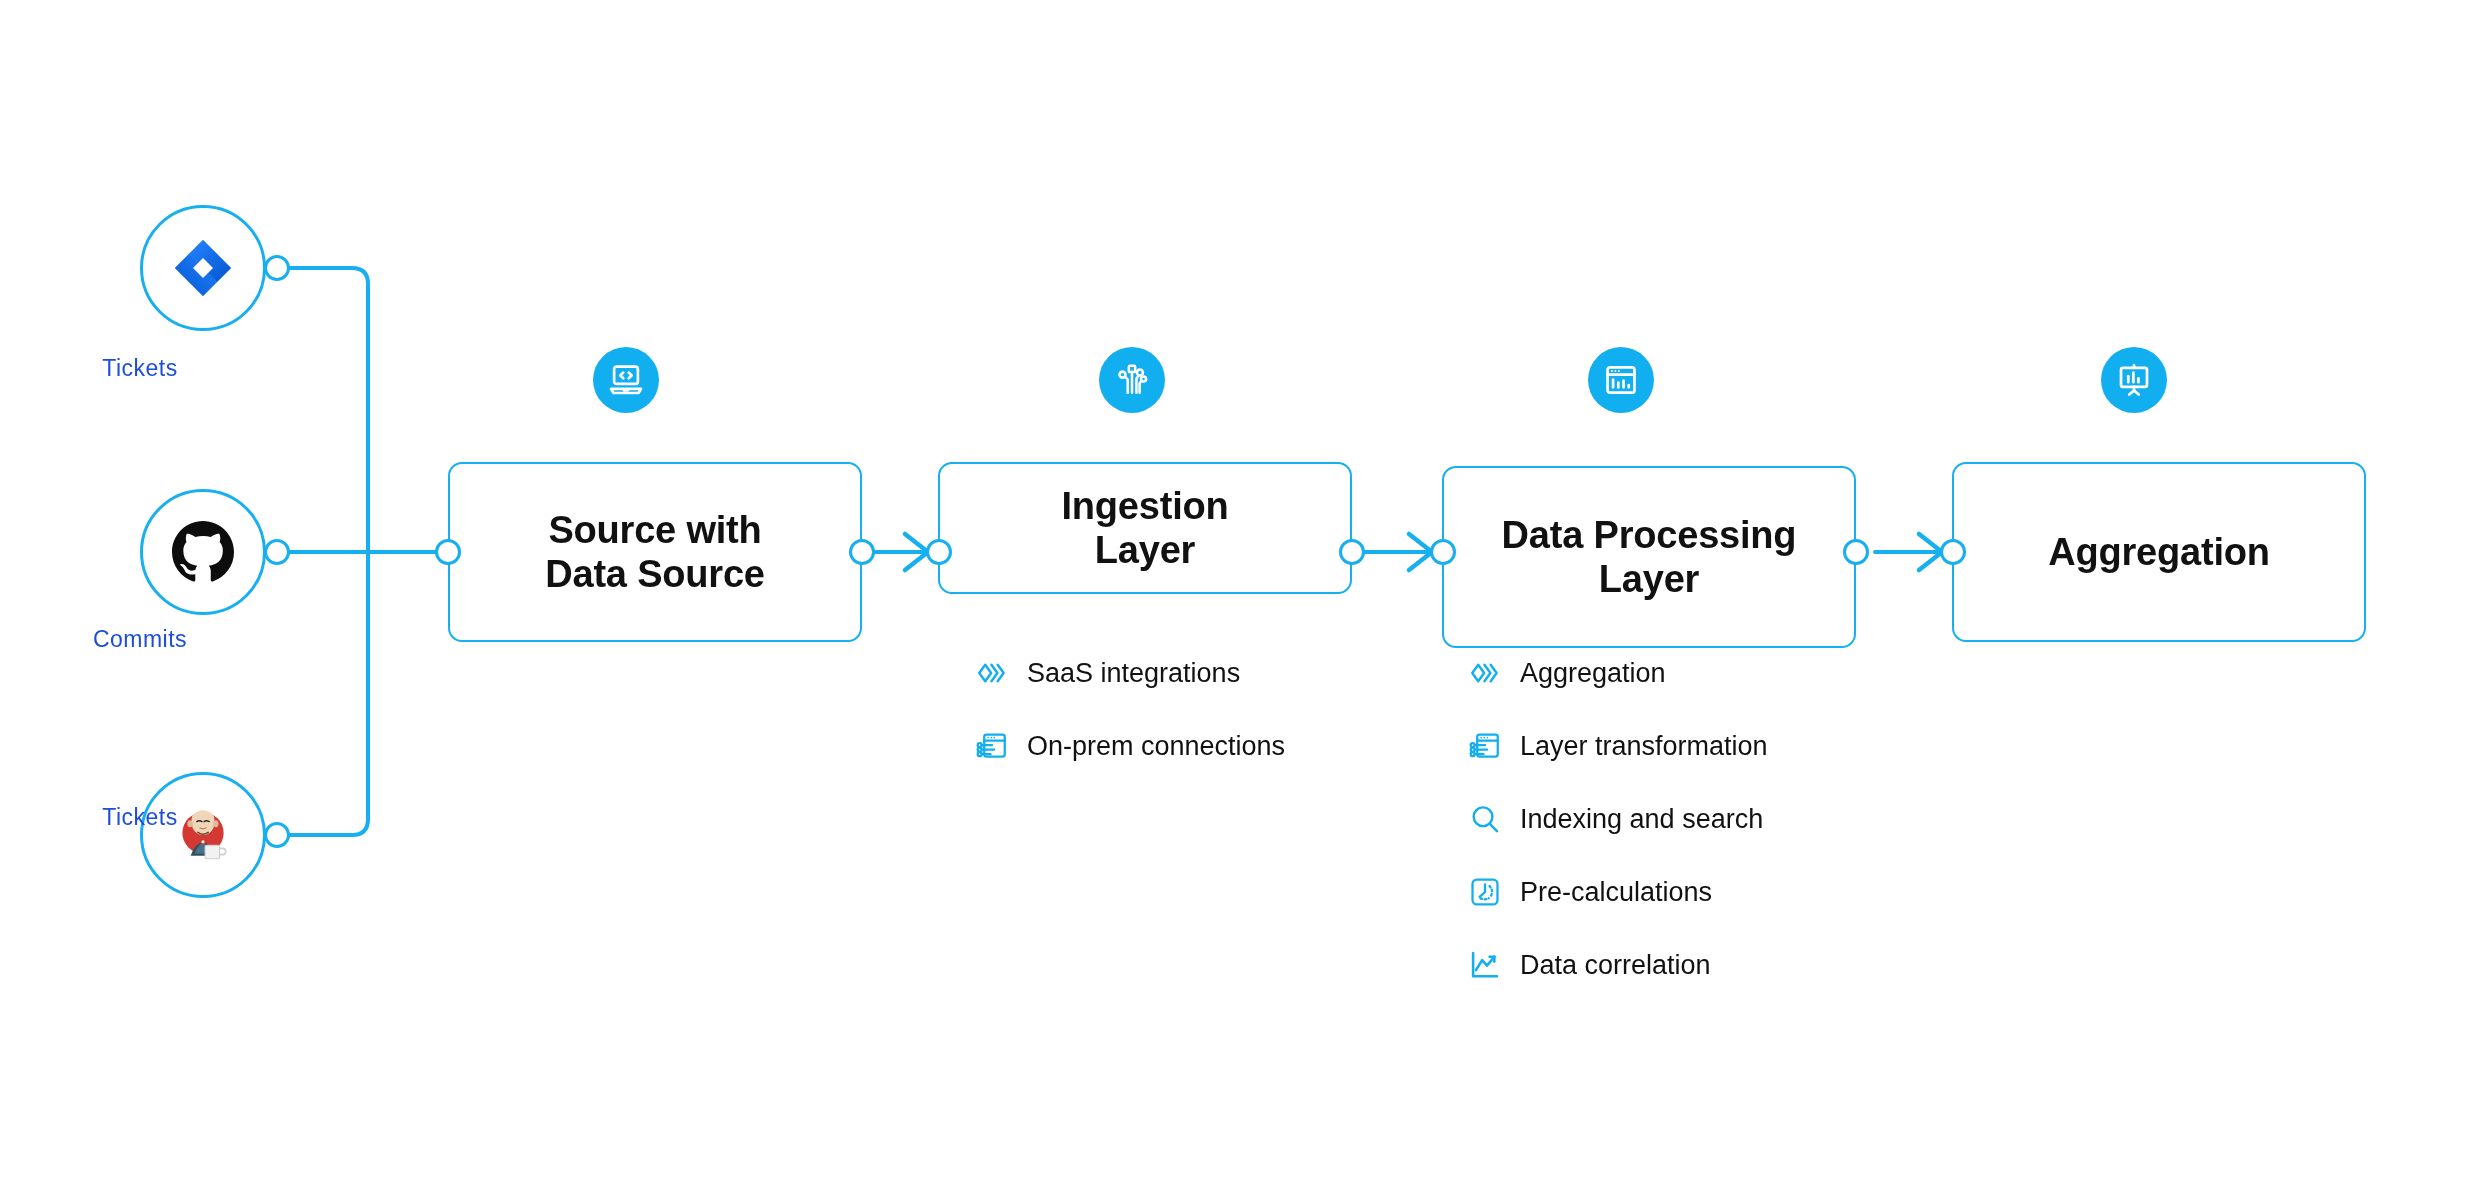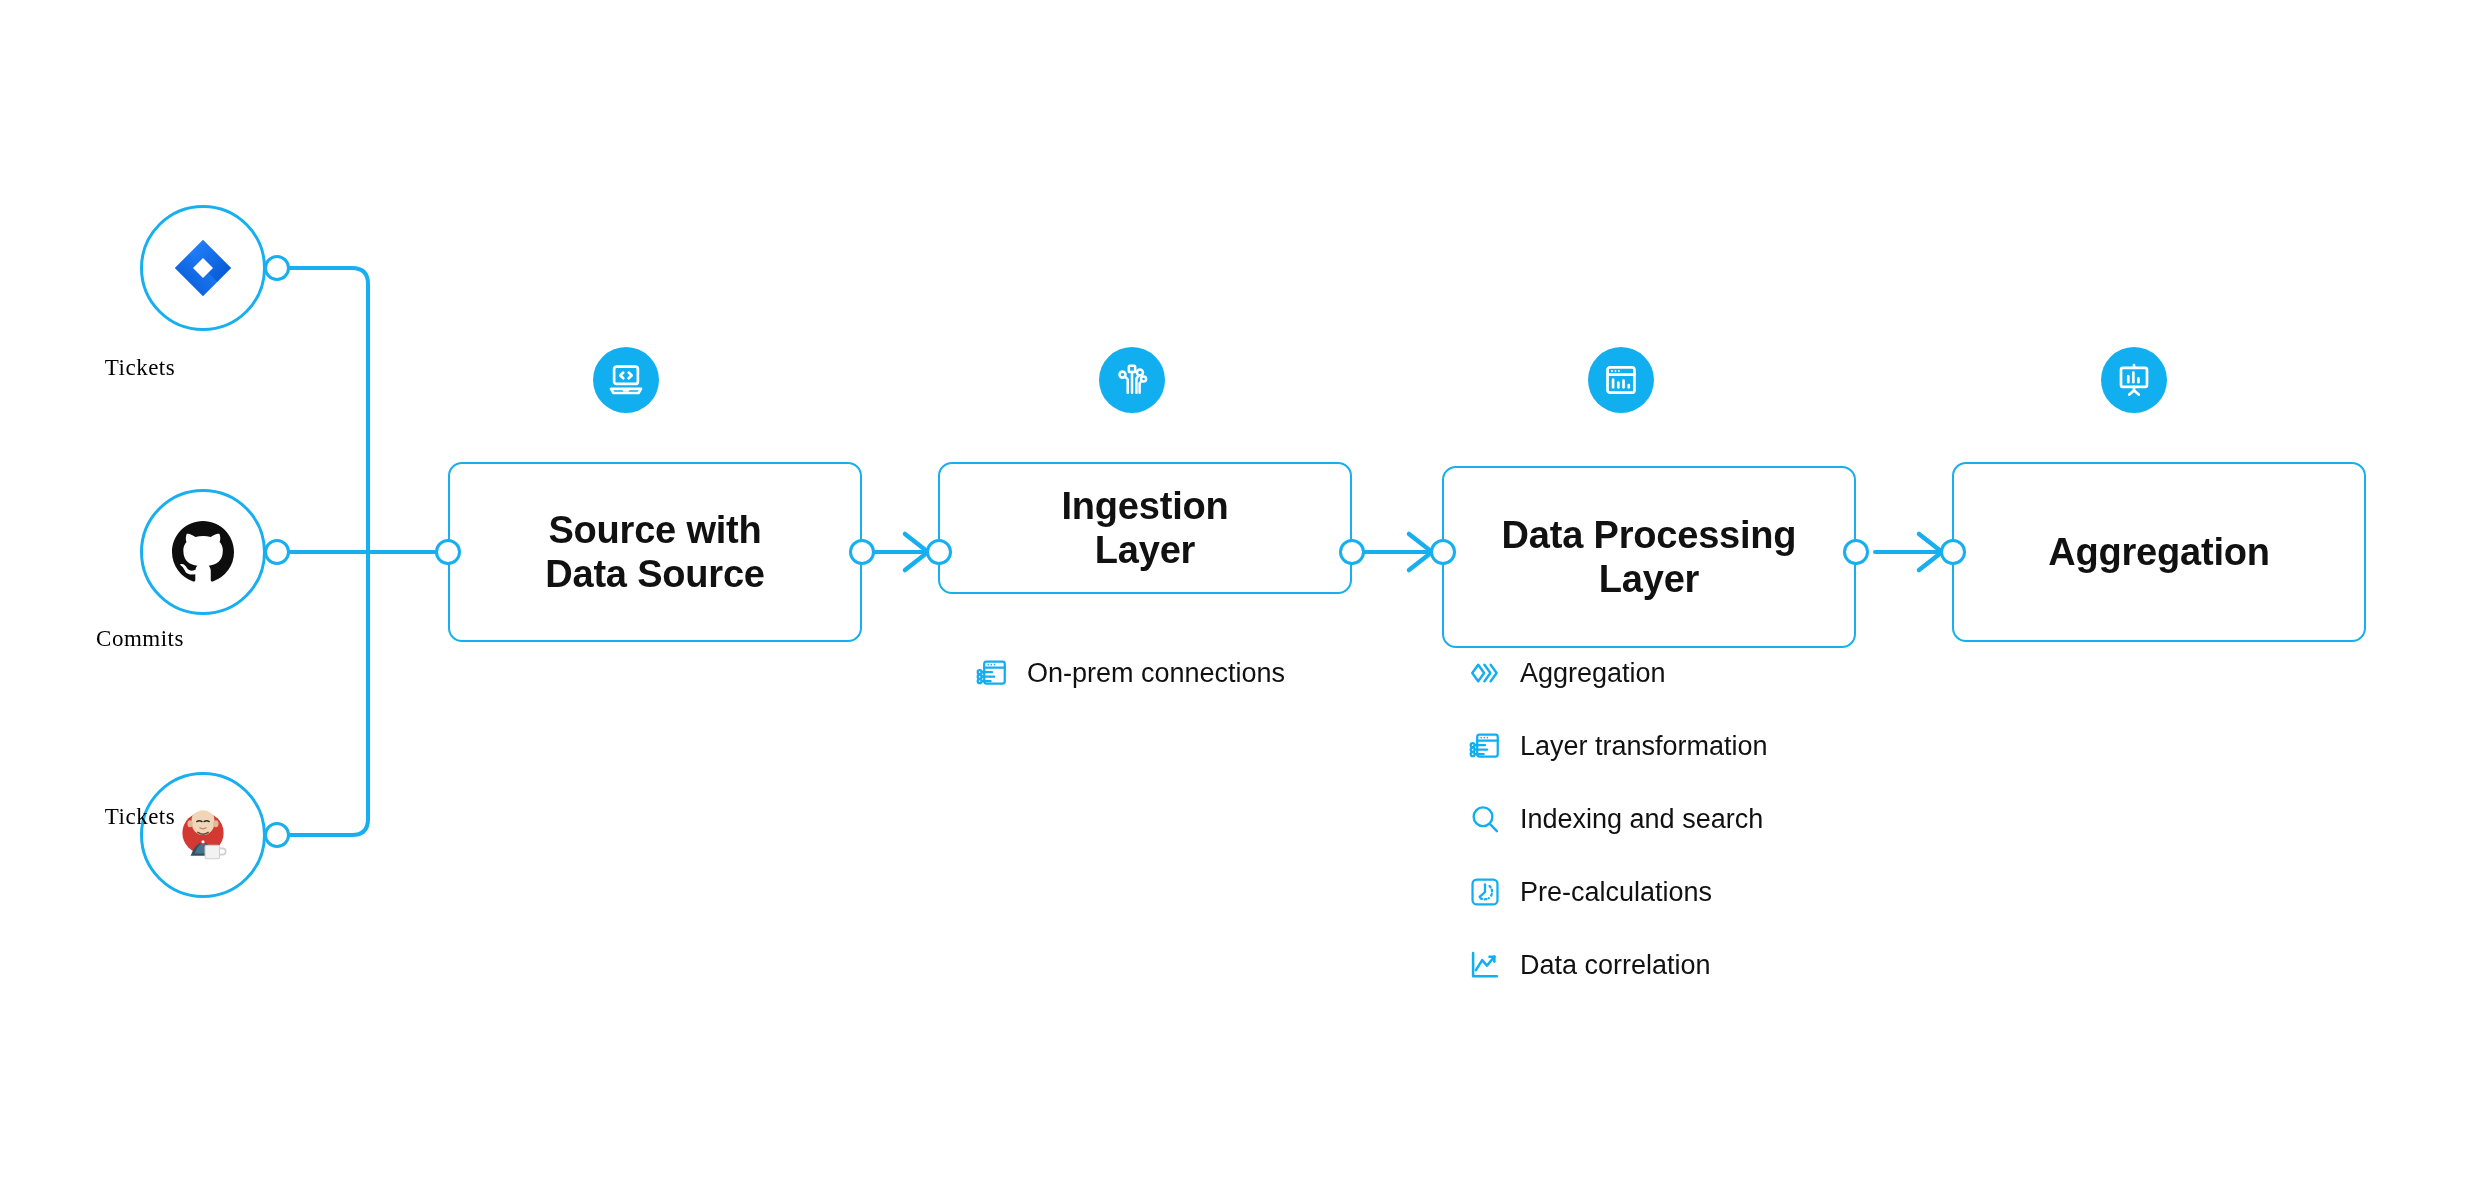--- a/index.html
+++ b/index.html
@@ -9,21 +9,21 @@
   #stage{position:absolute;left:0;top:0;width:2490px;height:1182px;}
 
   
   #wires{position:absolute;left:0;top:0;width:2490px;height:1182px;}
 
   
   .src{position:absolute;width:126px;height:126px;border-radius:50%;
        border:3px solid #17AFF0;background:#fff;
        display:flex;align-items:center;justify-content:center;box-sizing:border-box;}
   .src-label{position:absolute;width:260px;text-align:center;
-             font-family:Liberation Serif, serif;font-size:23px;color:#000000;
+             font-family:Liberation Sans, sans-serif;font-size:23px;color:#1d4ed8;
              letter-spacing:.5px;}
 
   
   .box{position:absolute;border:2.5px solid #17AFF0;border-radius:14px;background:#fff;
        display:flex;align-items:center;justify-content:center;text-align:center;
        box-sizing:border-box;padding:0 16px;}
   .box-title{font-size:38px;font-weight:bold;color:#111;line-height:1.16;
              letter-spacing:-0.2px;}
 
   
@@ -162,20 +162,30 @@
       <div>Ingestion</div>
       <div>Layer</div>
     </div>
   </div>
   <div class="port" style="left:926px;  top:539px;"></div>
   <div class="port" style="left:1339px; top:539px;"></div>
 
   <div class="blist" style="left:975px; top:650px;">
     <div class="bitem">
       <span class="bicon">
+        <svg width="34" height="34" viewBox="0 0 24 24" fill="none" stroke="#11AEF0" stroke-width="1.7" stroke-linecap="round" stroke-linejoin="round">
+          <path d="M7.2 6.2 L11.4 12 L7.2 17.8 L3 12 Z"></path>
+          <path d="M11.6 6.2 L15.8 12 L11.6 17.8"></path>
+          <path d="M16 6.2 L20.2 12 L16 17.8"></path>
+        </svg>
+      </span>
+      <span class="btext">SaaS integrations</span>
+    </div>
+    <div class="bitem">
+      <span class="bicon">
         <svg width="34" height="34" viewBox="0 0 24 24" fill="none" stroke="#11AEF0" stroke-width="1.6" stroke-linecap="round" stroke-linejoin="round">
           <rect x="6.5" y="4" width="14.5" height="15.5" rx="1.6"></rect>
           <path d="M6.5 8.2 H21"></path>
           <circle cx="9.3" cy="6.1" r="0.55" fill="#11AEF0" stroke="none"></circle>
           <circle cx="11.5" cy="6.1" r="0.55" fill="#11AEF0" stroke="none"></circle>
           <circle cx="13.7" cy="6.1" r="0.55" fill="#11AEF0" stroke="none"></circle>
           <circle cx="3.3" cy="11.4" r="1.4"></circle>
             <path d="M4.7 11.4 H12"></path>
           <circle cx="3.3" cy="14.6" r="1.4"></circle>
             <path d="M4.7 14.6 H13.5"></path>

